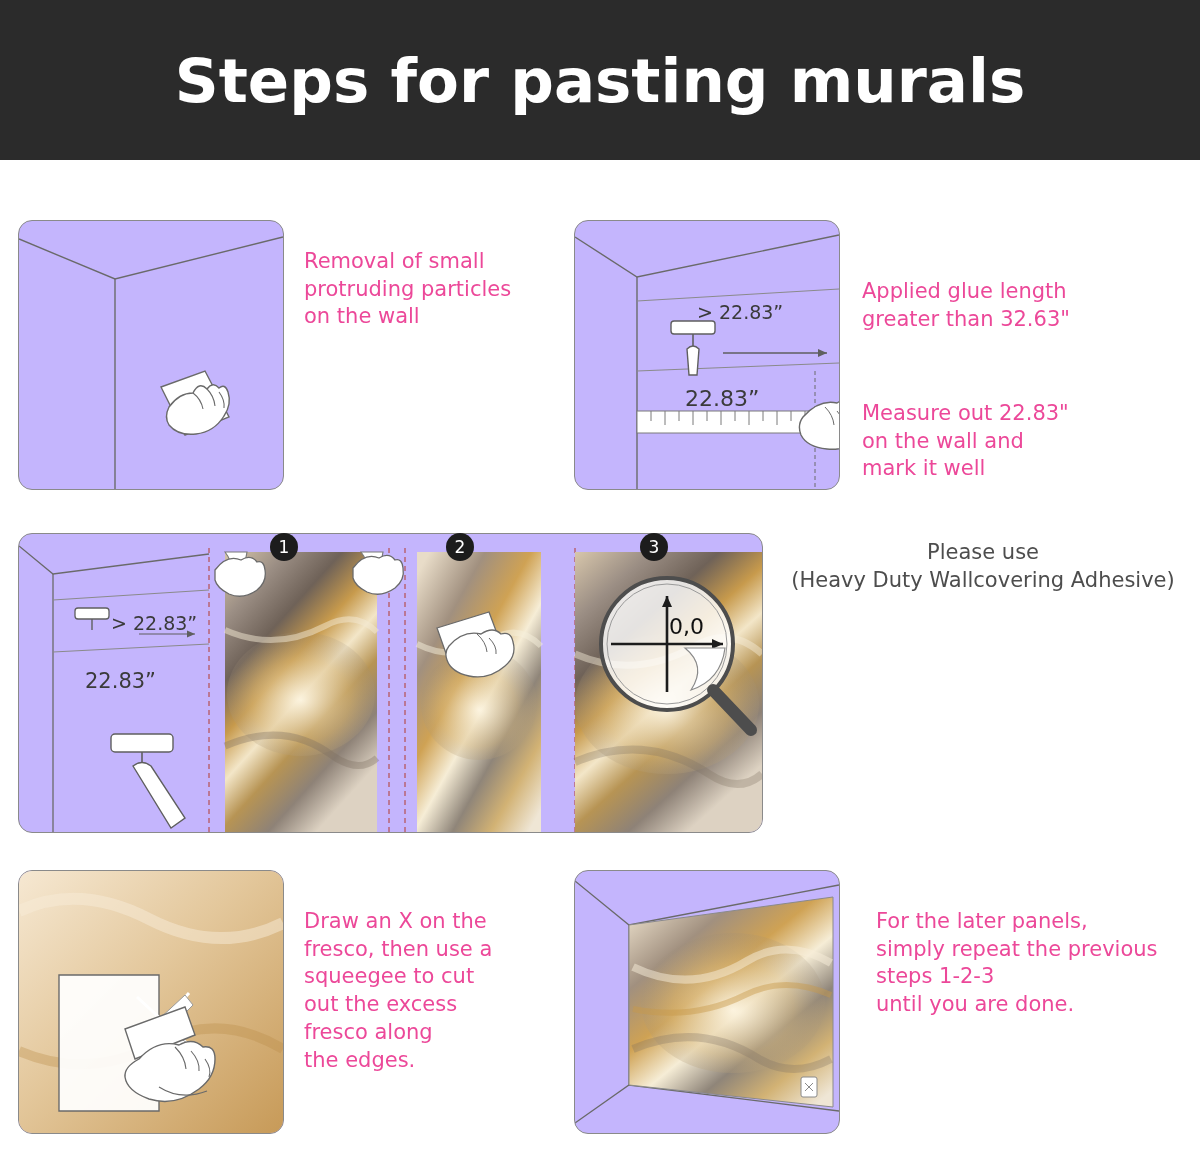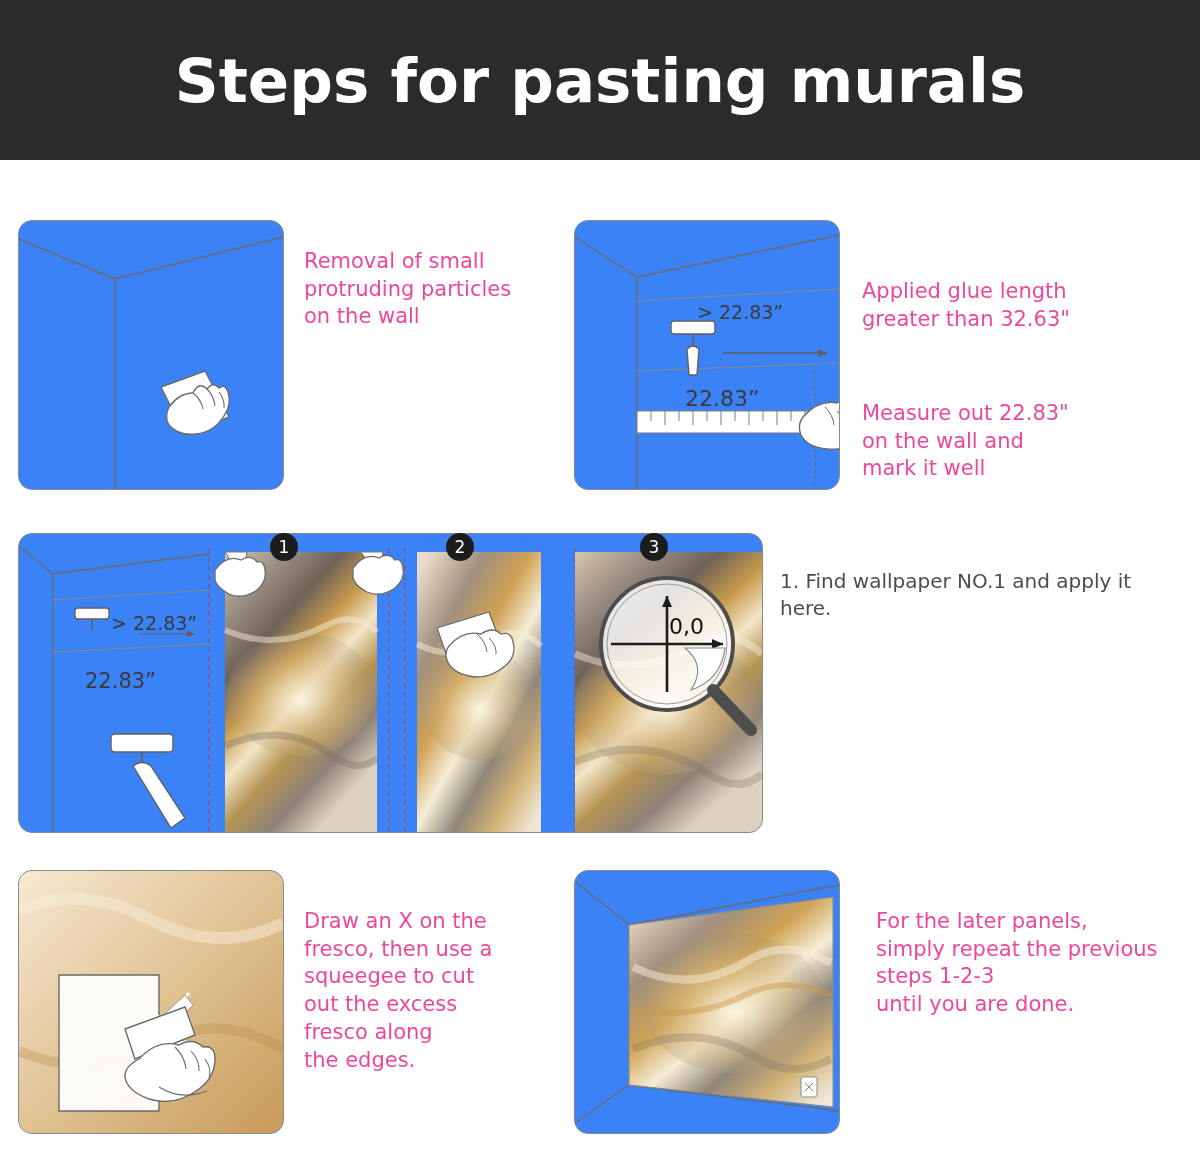--- a/index.html
+++ b/index.html
@@ -35,21 +35,21 @@
     font-family: "DejaVu Sans", sans-serif;
     line-height: 1;
   }
 
   
   .panel {
     position: absolute;
     border: 1px solid #8a8a8a;
     border-radius: 14px;
     overflow: hidden;
-    background: #3b82f6;
+    background: #c4b5fd;
     box-sizing: border-box;
   }
   .caption {
     position: absolute;
     font-size: 21px;
     line-height: 1.32;
     color: #ec4899;
     white-space: pre-line;
   }
 
@@ -274,21 +274,22 @@
   <div class="txt" style="left:92px; top:78px; font-size:19px;">&gt; 22.83”</div>
   <div class="txt" style="left:66px; top:135px; font-size:21px;">22.83”</div>
   <div class="txt" style="left:650px; top:80px; font-size:22px; color:#111;">0,0</div>
 </div>
 
 <div class="badge" style="left:270px; top:533px;">1</div>
 <div class="badge" style="left:446px; top:533px;">2</div>
 <div class="badge" style="left:640px; top:533px;">3</div>
 
 <div class="right-block" style="left:780px; top:538px; width:406px;">
-  <div class="right-step" style="margin-top:30px;">1. Find wallpaper NO.1 and apply it here.</div>
+  <div class="right-title">Please use
+(Heavy Duty Wallcovering Adhesive)</div>
 </div>
 
 <div class="panel" id="panelD">
   <svg width="264" height="262" viewBox="0 0 264 262">
     <rect x="0" y="0" width="264" height="262" fill="url(#creamWall)"></rect>
     <path d="M0 40 q60 -28 130 8 q70 36 134 4" fill="none" stroke="#f7ecd8" stroke-width="12" opacity="0.5"></path>
     <path d="M0 180 q70 30 140 -8 q60 -32 124 6" fill="none" stroke="#b98c48" stroke-width="10" opacity="0.35"></path>
 
     <path d="M40 104 L140 104 L140 240 L40 240 Z" fill="#ffffff" fill-opacity="0.93" stroke="#6a6a6a" stroke-width="1.4"></path>
 

